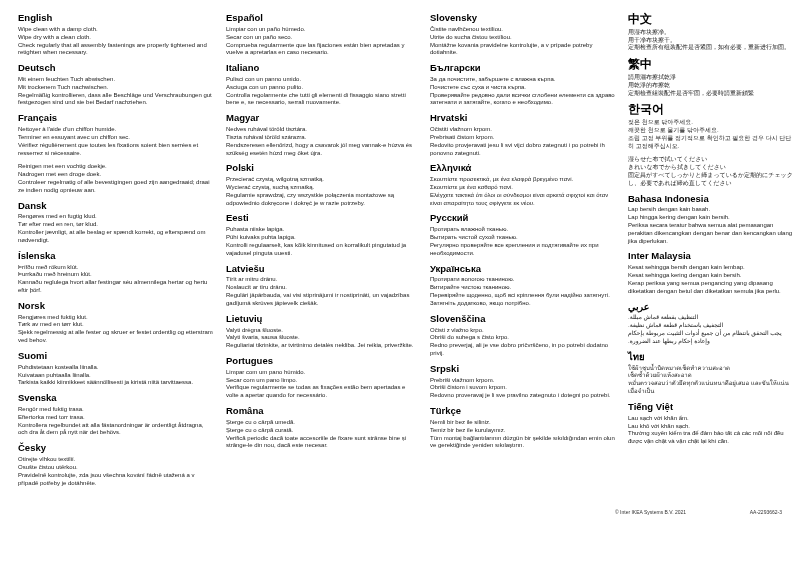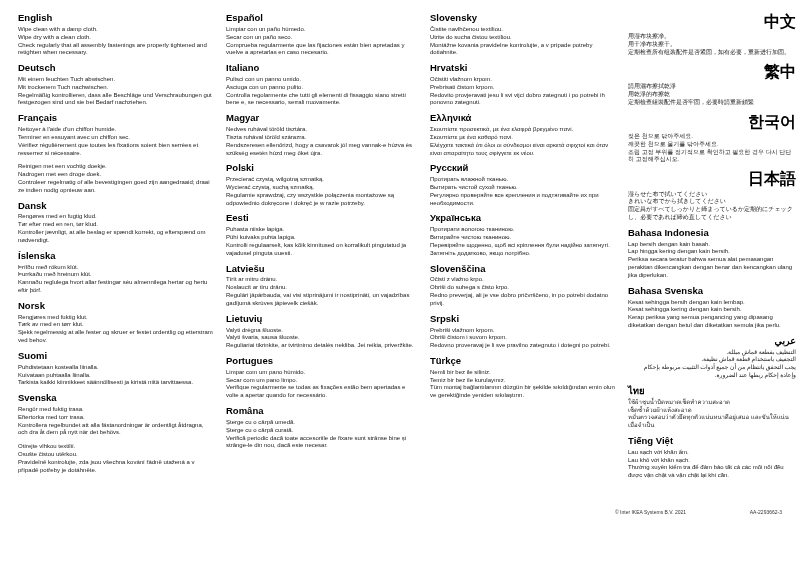--- a/index.html
+++ b/index.html
@@ -19,27 +19,27 @@
   .column:nth-child(3) { width: 186px; }
   .column:nth-child(4) { width: 168px; }
   .lang-section { margin-bottom: 6px; }
   .lang-heading {
     font-size: 9.5px;
     line-height: 1.15;
     font-weight: bold;
     color: #000;
     margin-bottom: 2px;
   }
-  .lang-heading.cjk { font-size: 16px; text-align: right; }
+  .lang-heading.cjk { font-size: 12px; }
   .instruction-line {
     font-size: 6px;
     line-height: 1.3;
     color: #1a1a1a;
   }
-  .rtl { direction: rtl; text-align: right; font-family: Liberation Serif, serif; }
+  .rtl { direction: rtl; text-align: left; }
   .footer {
     position: absolute;
     left: 615px;
     top: 509px;
     width: 167px;
     display: flex;
     justify-content: space-between;
     font-size: 5px;
     color: #333;
   }
@@ -97,20 +97,21 @@
           <p class="instruction-line">Kuivataan puhtaalla liinalla.</p>
           <p class="instruction-line">Tarkista kaikki kiinnikkeet säännöllisesti ja kiristä niitä tarvittaessa.</p>
         </section>
         <section class="lang-section">
           <h3 class="lang-heading">Svenska</h3>
           <p class="instruction-line">Rengör med fuktig trasa.</p>
           <p class="instruction-line">Eftertorka med torr trasa.</p>
           <p class="instruction-line">Kontrollera regelbundet att alla fästanordningar är ordentligt åtdragna, och dra åt dem på nytt när det behövs.</p>
         </section>
         <section class="lang-section">
+          <h3 class="lang-heading">Česky</h3>
           <p class="instruction-line">Otírejte vlhkou textilií.</p>
           <p class="instruction-line">Osušte čistou utěrkou.</p>
           <p class="instruction-line">Pravidelně kontrolujte, zda jsou všechna kování řádně utažená a v případě potřeby je dotáhněte.</p>
         </section>
       </div>
     <div class="column">
         <section class="lang-section">
           <h3 class="lang-heading">Español</h3>
           <p class="instruction-line">Limpiar con un paño húmedo.</p>
           <p class="instruction-line">Secar con un paño seco.</p>
@@ -166,20 +167,26 @@
         </section>
       </div>
     <div class="column">
         <section class="lang-section">
           <h3 class="lang-heading">Slovensky</h3>
           <p class="instruction-line">Čistite navlhčenou textíliou.</p>
           <p class="instruction-line">Utrite do sucha čistou textíliou.</p>
           <p class="instruction-line">Montážne kovania pravidelne kontrolujte, a v prípade potreby dotiahnite.</p>
         </section>
         <section class="lang-section">
+          <h3 class="lang-heading">Български</h3>
+          <p class="instruction-line">За да почистите, забършете с влажна кърпа.</p>
+          <p class="instruction-line">Почистете със суха и чиста кърпа.</p>
+          <p class="instruction-line">Проверявайте редовно дали всички сглобени елементи са здраво затегнати и затягайте, когато е необходимо.</p>
+        </section>
+        <section class="lang-section">
           <h3 class="lang-heading">Hrvatski</h3>
           <p class="instruction-line">Očistiti vlažnom krpom.</p>
           <p class="instruction-line">Prebrisati čistom krpom.</p>
           <p class="instruction-line">Redovito provjeravati jesu li svi vijci dobro zategnuti i po potrebi ih ponovno zategnuti.</p>
         </section>
         <section class="lang-section">
           <h3 class="lang-heading">Ελληνικά</h3>
           <p class="instruction-line">Σκουπίστε προσεκτικά, με ένα ελαφρά βρεγμένο πανί.</p>
           <p class="instruction-line">Σκουπίστε με ένα καθαρό πανί.</p>
           <p class="instruction-line">Ελέγχετε τακτικά ότι όλοι οι σύνδεσμοι είναι αρκετά σφιχτοί και όταν είναι απαραίτητο τους σφίγγετε εκ νέου.</p>
@@ -228,33 +235,32 @@
           <p class="instruction-line">用乾淨的布擦乾</p>
           <p class="instruction-line">定期檢查組裝配件是否牢固，必要時請重新鎖緊</p>
         </section>
         <section class="lang-section">
           <h3 class="lang-heading cjk">한국어</h3>
           <p class="instruction-line">젖은 천으로 닦아주세요.</p>
           <p class="instruction-line">깨끗한 천으로 물기를 닦아주세요.</p>
           <p class="instruction-line">조립 고정 부위를 정기적으로 확인하고 필요한 경우 다시 단단히 고정해주십시오.</p>
         </section>
         <section class="lang-section">
-          <h3 class="lang-heading cjk">日本語</h3>
           <p class="instruction-line">湿らせた布で拭いてください</p>
           <p class="instruction-line">きれいな布でから拭きしてください</p>
           <p class="instruction-line">固定具がすべてしっかりと締まっているか定期的にチェックし、必要であれば締め直してください</p>
         </section>
         <section class="lang-section">
           <h3 class="lang-heading">Bahasa Indonesia</h3>
           <p class="instruction-line">Lap bersih dengan kain basah.</p>
           <p class="instruction-line">Lap hingga kering dengan kain bersih.</p>
           <p class="instruction-line">Periksa secara teratur bahwa semua alat pemasangan perakitan dikencangkan dengan benar dan kencangkan ulang jika diperlukan.</p>
         </section>
         <section class="lang-section">
-          <h3 class="lang-heading">Bahasa Svenska</h3>
+          <h3 class="lang-heading">Inter Malaysia</h3>
           <p class="instruction-line">Kesat sehingga bersih dengan kain lembap.</p>
           <p class="instruction-line">Kesat sehingga kering dengan kain bersih.</p>
           <p class="instruction-line">Kerap periksa yang semua pengancing yang dipasang diketatkan dengan betul dan diketatkan semula jika perlu.</p>
         </section>
         <section class="lang-section rtl">
           <h3 class="lang-heading">عربي</h3>
           <p class="instruction-line">التنظيف بقطعة قماش مبللة.</p>
           <p class="instruction-line">التجفيف باستخدام قطعة قماش نظيفة.</p>
           <p class="instruction-line">يجب التحقق بانتظام من أن جميع أدوات التثبيت مربوطة بإحكام وإعادة إحكام ربطها عند الضرورة.</p>
         </section>

